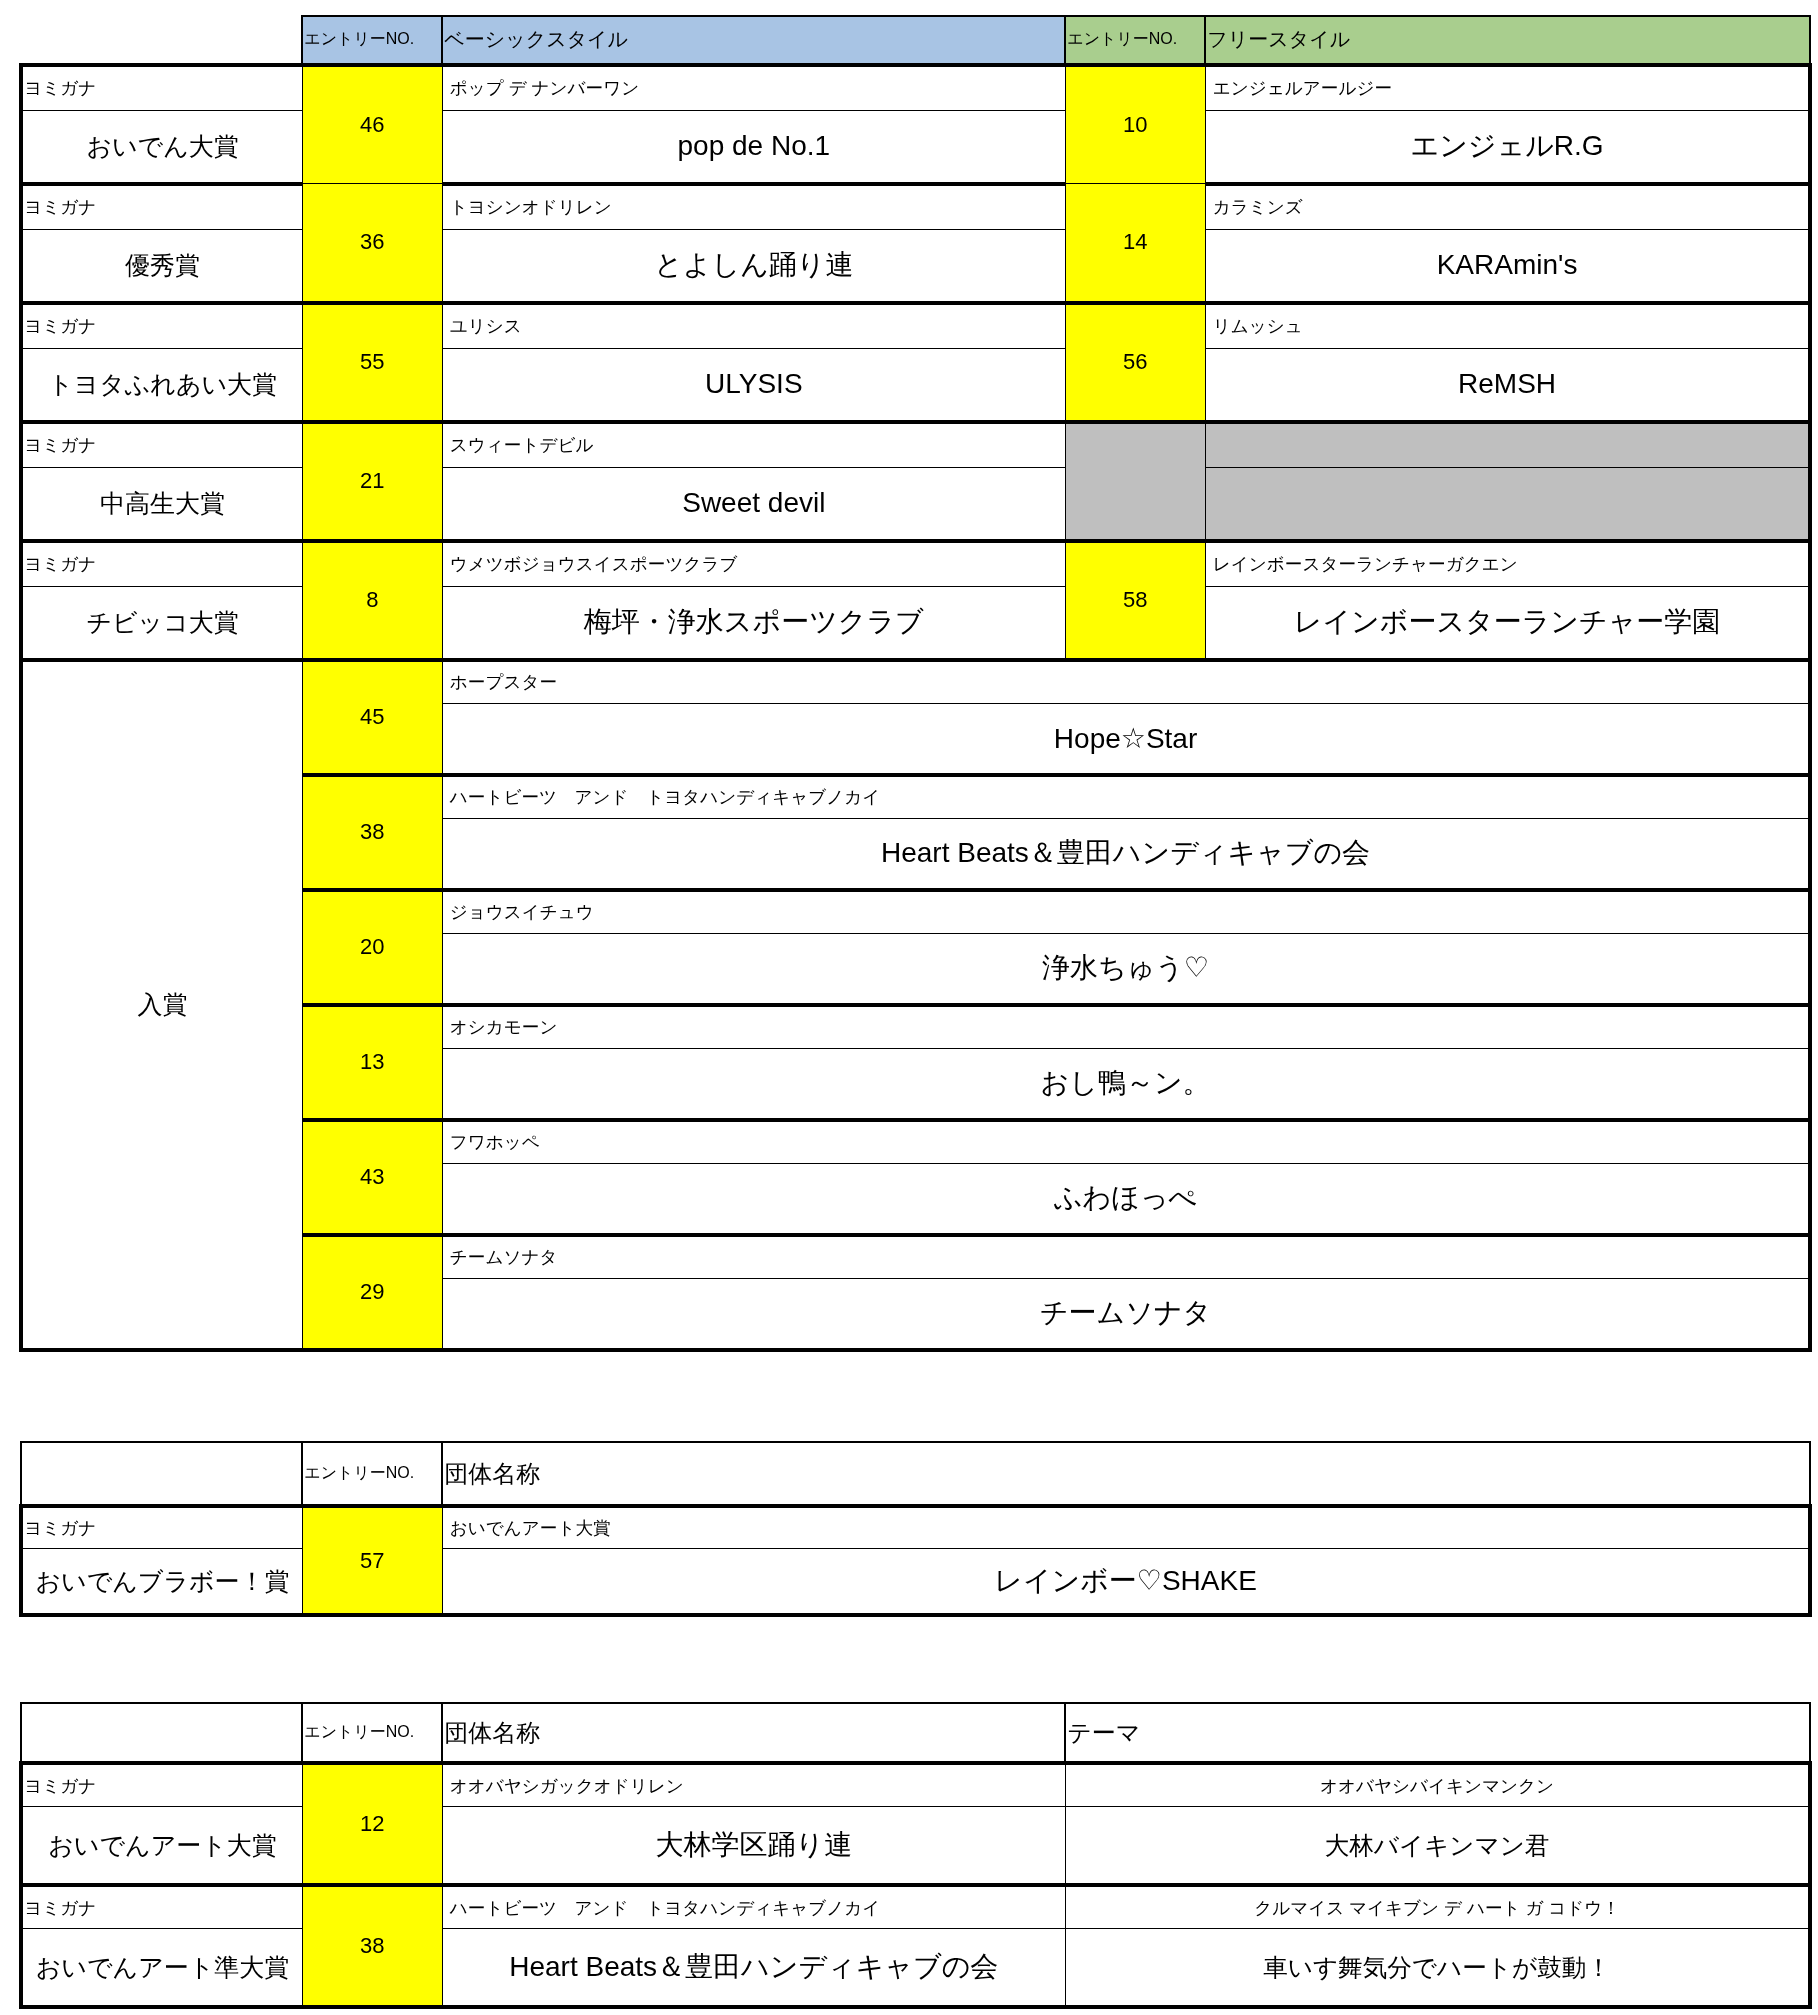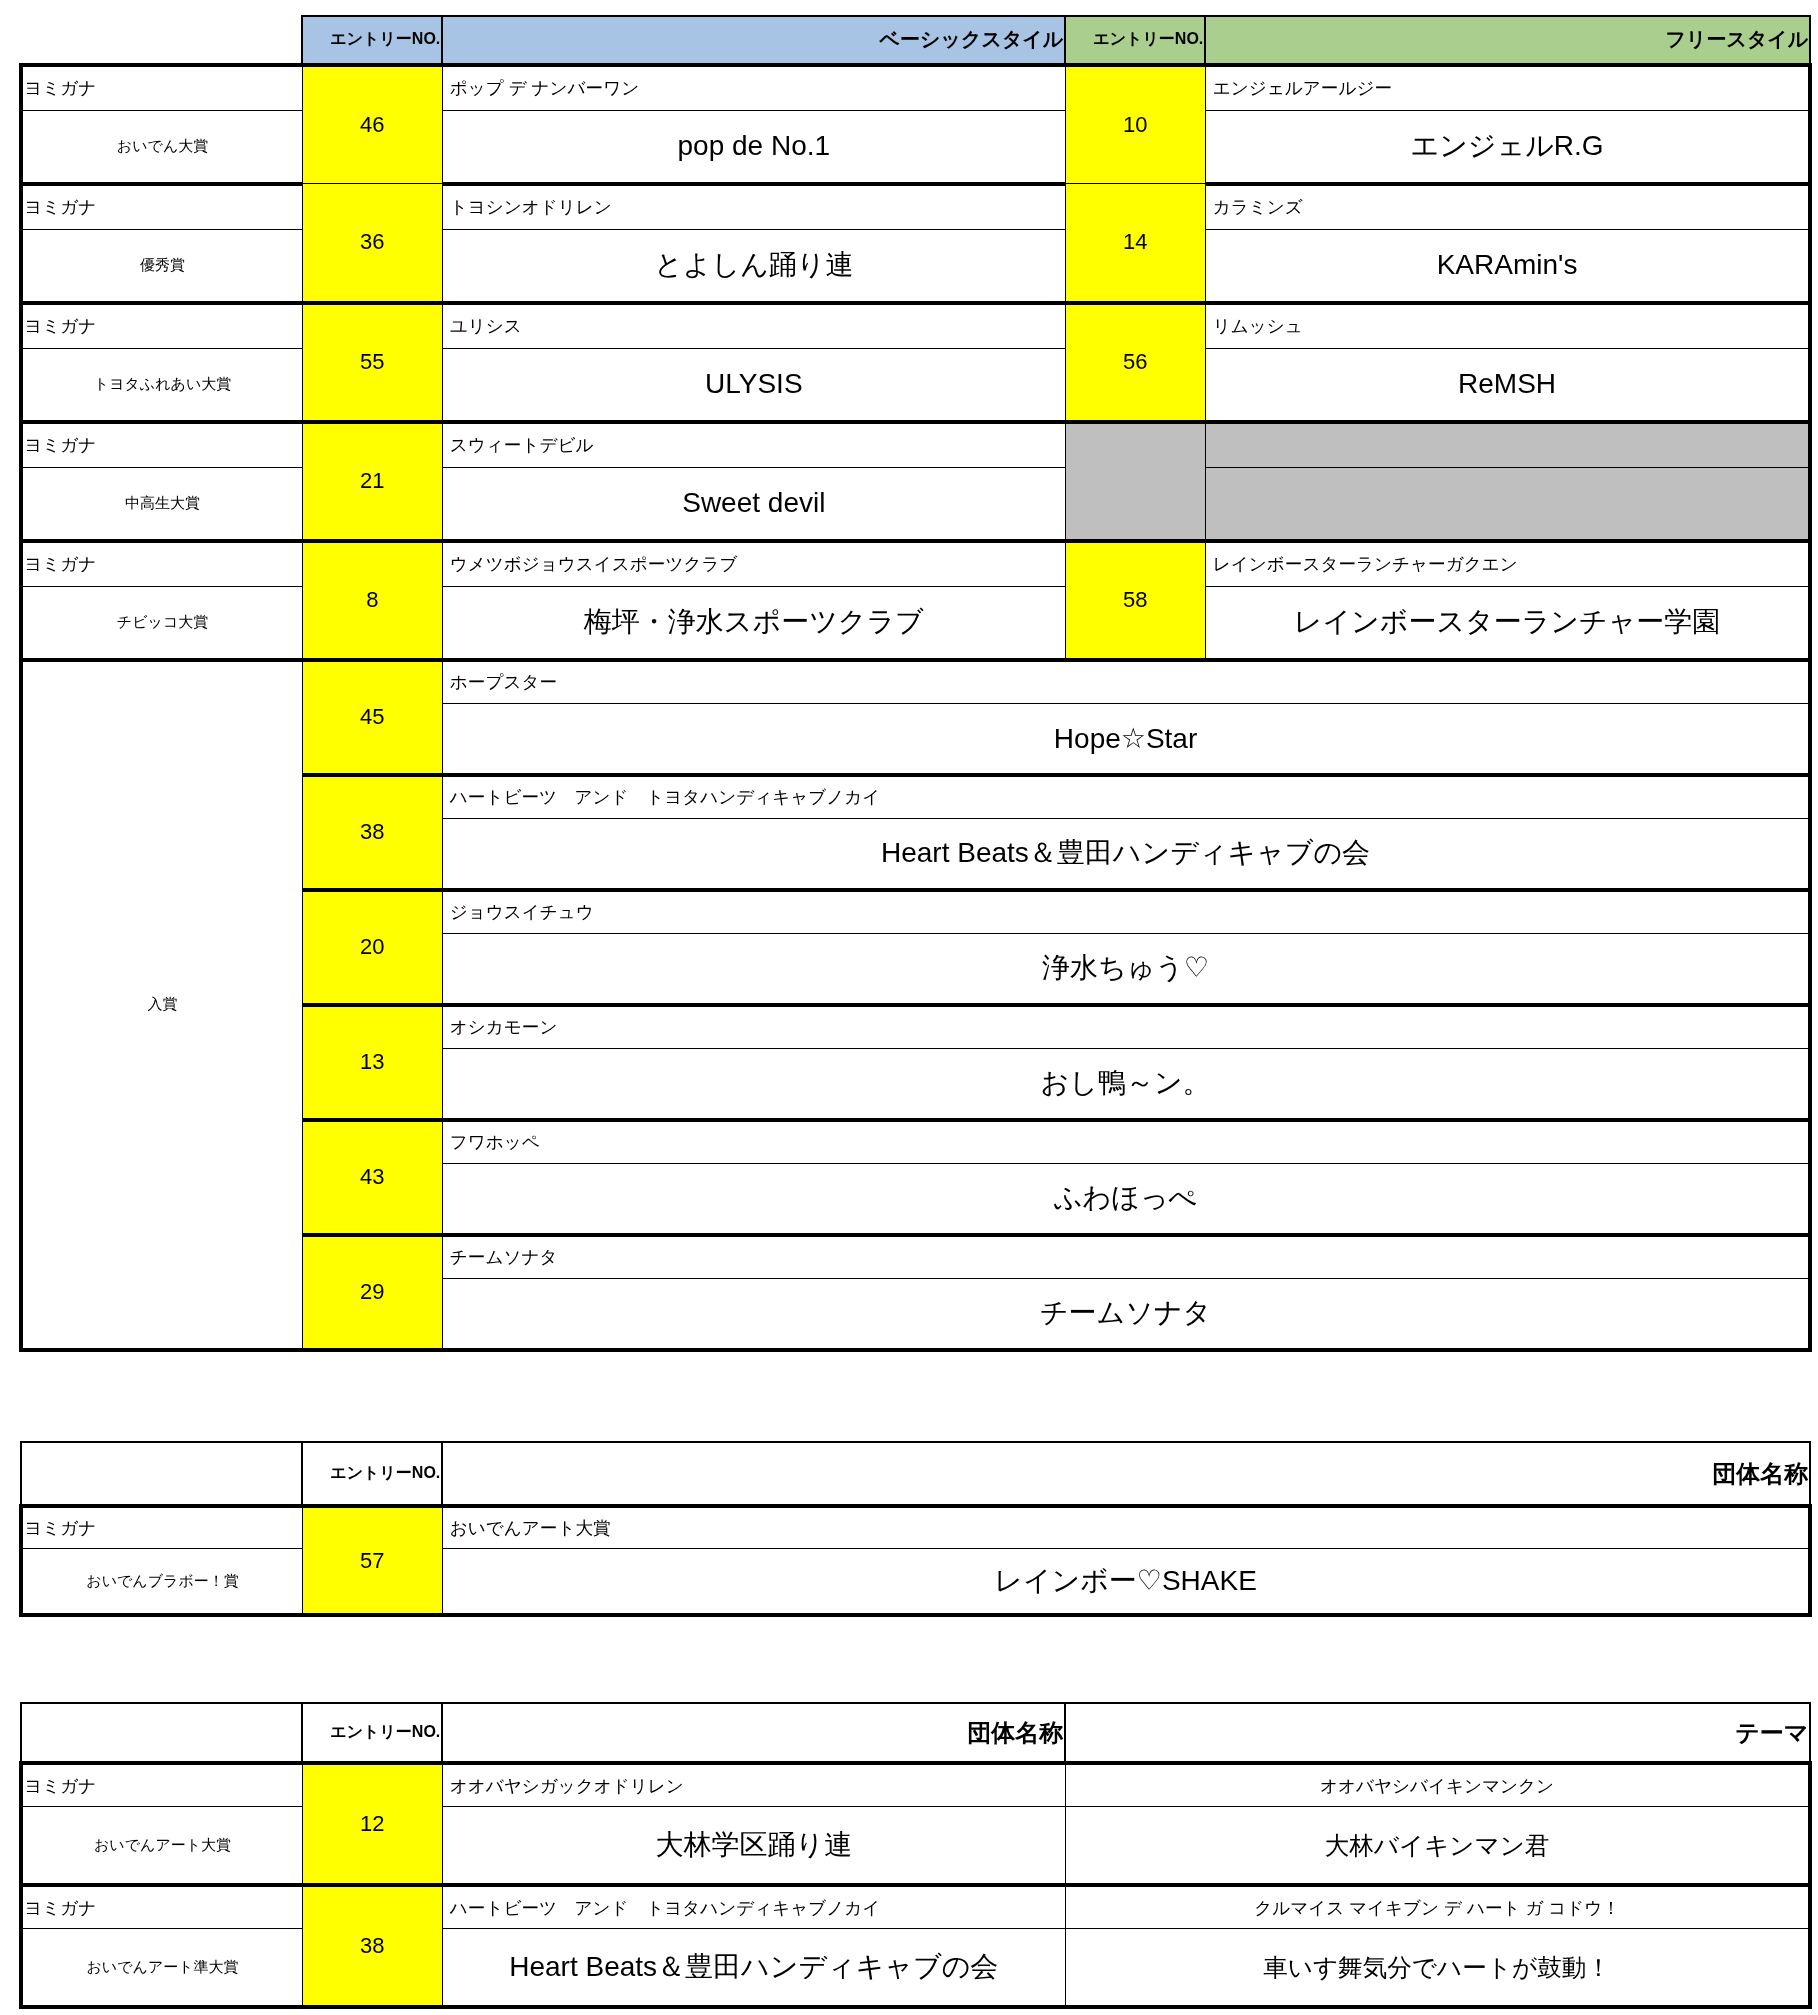--- a/index.html
+++ b/index.html
@@ -8,42 +8,42 @@
     font-family:"Liberation Sans","DejaVu Sans",sans-serif;
   }
   table{border-collapse:collapse;table-layout:fixed;}
   td{border:1.3px solid #000;vertical-align:middle;overflow:hidden;background:#fff;}
   .tbl{position:absolute;}
   #t1{left:19.3px;top:14.5px;}
   #t2{left:19.3px;top:1441px;}
   #t3{left:19.3px;top:1702px;}
 
   
-  .hd{border-width:2.2px;text-align:right;background:#fff;font-weight:bold;}
+  .hd{border-width:2.2px;text-align:left;background:#fff;}
   .hd-no{font-size:16px;}
   .hd-style{font-size:20px;margin-left:14px;}
   .hd-org{font-size:24px;}
   .blue{background:var(--header_blue,#A8C4E4);}
   .green{background:var(--header_green,#A9CE8E);}
   .ghost{border:none;background:#fff;}
 
   
   .bl{border-left-width:4px;}
   .br{border-right-width:4px;}
   .bt{border-top-width:4px;}
   .gb{border-bottom-width:4px;}
   tr.ge td{border-bottom-width:4px;}
 
   
   .yl{background:var(--entry_yellow,#FFFF00);}
   .gr{background:var(--empty_gray,#BFBFBF);}
 
   
   .t-label{font-size:17.6px;text-align:left;}
-  .t-award{font-size:15px;text-align:center;}
+  .t-award{font-size:25px;text-align:center;}
   .t-no{font-size:22px;text-align:center;font-weight:400;}
   .t-kana{font-size:17.6px;text-align:left;padding:0 7px;}
   .t-name{font-size:28px;text-align:center;padding:0 7px;}
   .t-kana.center,.t-name.center{text-align:center;padding:0;}
   .t-theme{font-size:24.6px;text-align:center;}
 
   
   #t1 tr.hr td{height:44px;}
   tr.rk td{height:41px;}
   tr.rn td{height:69px;}

